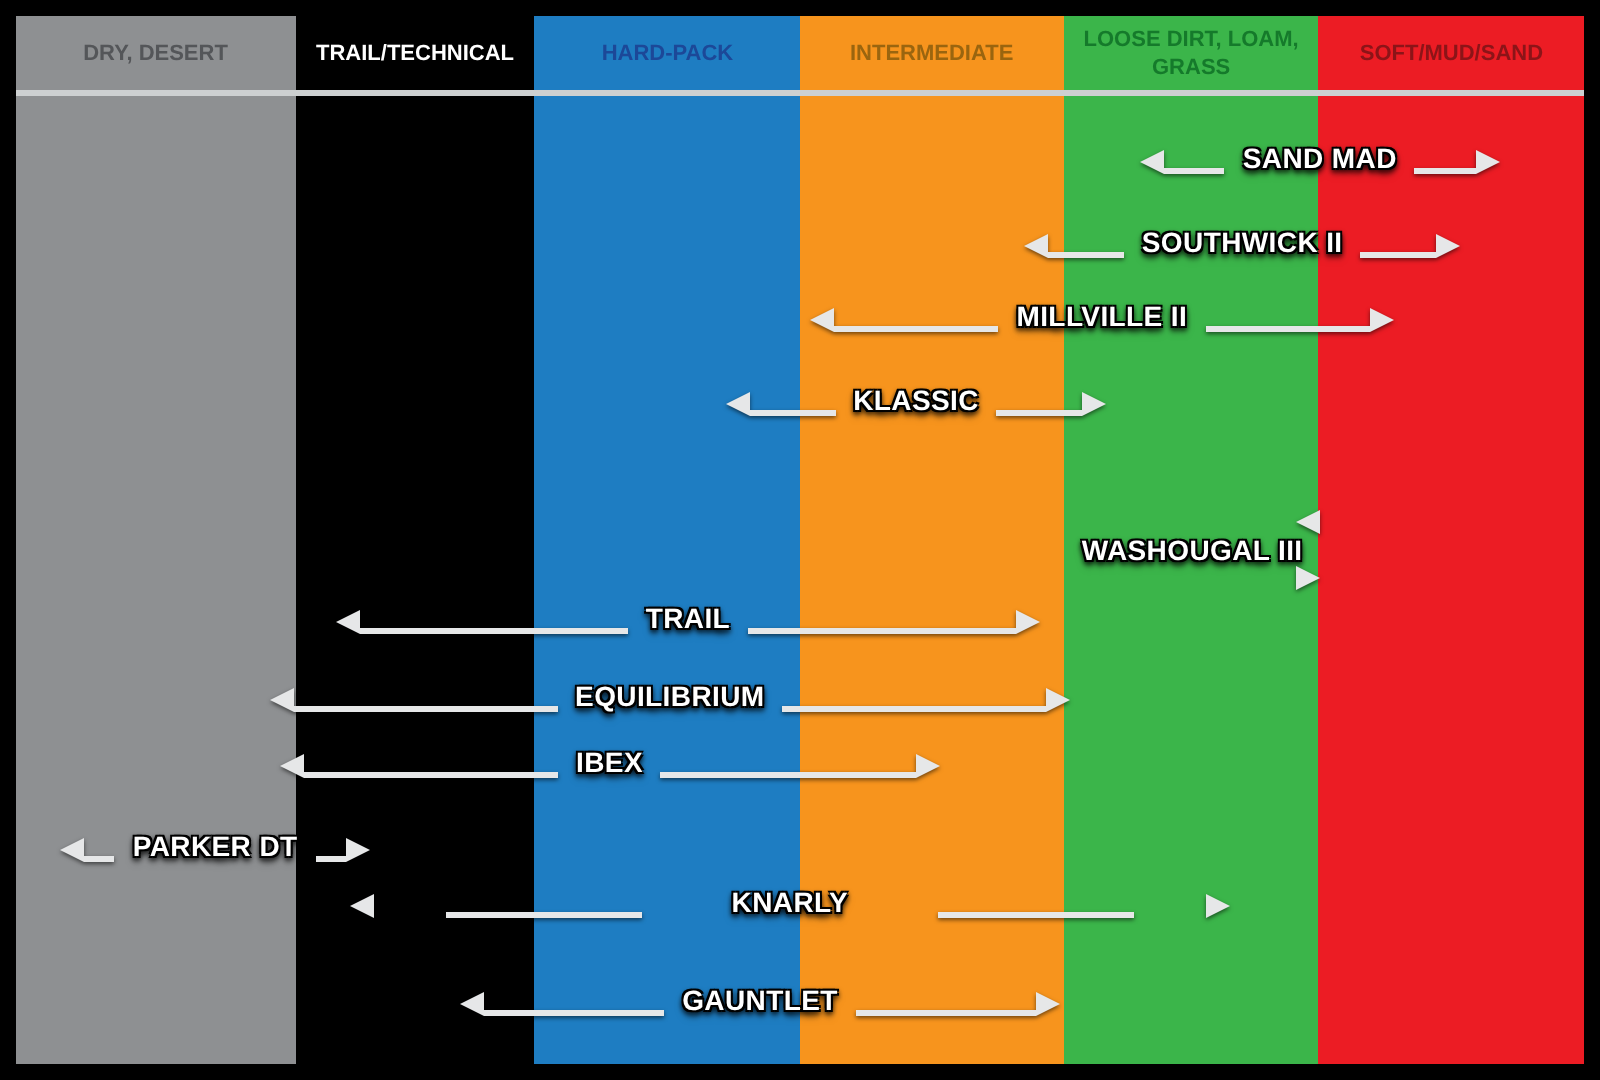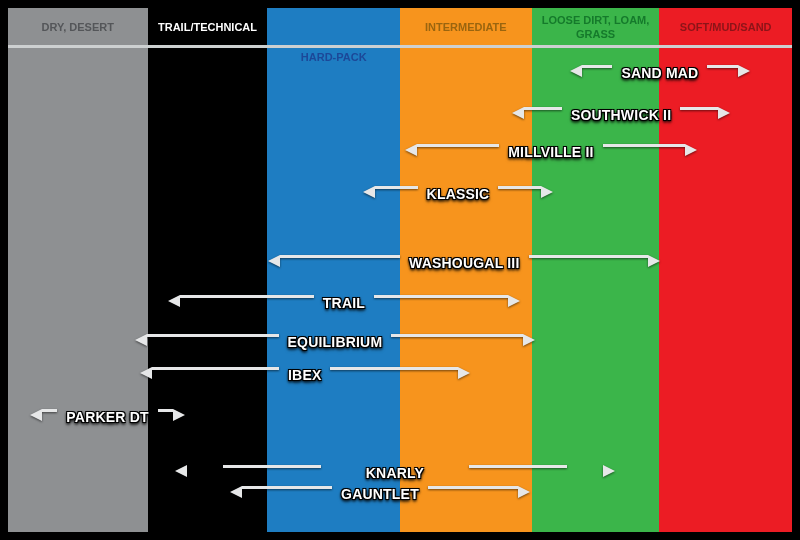--- a/index.html
+++ b/index.html
@@ -43,21 +43,21 @@
     top:37px;height:3px;
     background:#cdd0d1;
   }
   .rows{
     position:absolute;
     left:0;top:0;right:0;bottom:0;
   }
   .row{
     position:absolute;
     display:flex;
-    align-items:flex-start;
+    align-items:flex-end;
     height:22px;
     transform:translateY(-50%);
     filter:drop-shadow(0 1px 1px rgba(0,0,0,0.55));
   }
   .ah{width:0;height:0;flex:0 0 auto;
     border-top:6px solid transparent;
     border-bottom:6px solid transparent;}
   .ah.left{border-right:12px solid var(--arrow,#e6e7e8);}
   .ah.right{border-left:12px solid var(--arrow,#e6e7e8);}
   .aline{flex:1 1 auto;height:3px;background:var(--arrow,#e6e7e8);}
@@ -83,21 +83,21 @@
 <div class="frame" style="--arrow: #e6e7e8; background: rgb(0, 0, 0);">
   <div class="inner">
     <div class="columns">
         <div class="col" style="width: 17.8%; background: rgb(142, 144, 146);">
           <div class="col-header" style="color: rgb(84, 86, 89);">DRY, DESERT</div>
         </div>
         <div class="col" style="width: 15.3%; background: rgb(0, 0, 0);">
           <div class="col-header" style="color: rgb(255, 255, 255);">TRAIL/TECHNICAL</div>
         </div>
         <div class="col" style="width: 16.9%; background: rgb(30, 125, 194);">
-          <div class="col-header" style="color: rgb(28, 72, 152); margin-top: 30px;">HARD-PACK</div>
+          <div class="col-header" style="color: rgb(28, 72, 152);">HARD-PACK</div>
         </div>
         <div class="col" style="width: 16.8%; background: rgb(247, 148, 29);">
           <div class="col-header" style="color: rgb(154, 101, 15);">INTERMEDIATE</div>
         </div>
         <div class="col" style="width: 16.3%; background: rgb(59, 181, 74);">
           <div class="col-header" style="color: rgb(21, 122, 43);">LOOSE DIRT, LOAM, GRASS</div>
         </div>
         <div class="col" style="width: 16.9%; background: rgb(236, 28, 36);">
           <div class="col-header" style="color: rgb(140, 20, 24);">SOFT/MUD/SAND</div>
         </div>
@@ -125,21 +125,21 @@
           <span class="aline"></span>
           <span class="ah right"></span>
         </div>
         <div class="row" style="left: 45.3%; width: 24.2%; top: 189px;">
           <span class="ah left"></span>
           <span class="aline"></span>
           <span class="rlabel">KLASSIC</span>
           <span class="aline"></span>
           <span class="ah right"></span>
         </div>
-        <div class="row" style="left: 33.2%; width: 50%; top: 258px;">
+        <div class="row" style="left: 33.2%; width: 50%; top: 258px; flex-direction: column;">
           <span class="ah left"></span>
           <span class="aline"></span>
           <span class="rlabel">WASHOUGAL III</span>
           <span class="aline"></span>
           <span class="ah right"></span>
         </div>
         <div class="row" style="left: 20.4%; width: 44.9%; top: 298px;">
           <span class="ah left"></span>
           <span class="aline"></span>
           <span class="rlabel">TRAIL</span>
@@ -160,21 +160,21 @@
           <span class="aline"></span>
           <span class="ah right"></span>
         </div>
         <div class="row" style="left: 2.8%; width: 19.8%; top: 412px;">
           <span class="ah left"></span>
           <span class="aline"></span>
           <span class="rlabel">PARKER DT</span>
           <span class="aline"></span>
           <span class="ah right"></span>
         </div>
-        <div class="row" style="left: 21.3%; width: 56.1%; top: 468px; gap: 36px;">
+        <div class="row" style="left: 21.3%; width: 56.1%; top: 440px; gap: 36px;">
           <span class="ah left"></span>
           <span class="aline"></span>
           <span class="rlabel">KNARLY</span>
           <span class="aline"></span>
           <span class="ah right"></span>
         </div>
         <div class="row" style="left: 28.3%; width: 38.3%; top: 489px;">
           <span class="ah left"></span>
           <span class="aline"></span>
           <span class="rlabel">GAUNTLET</span>

